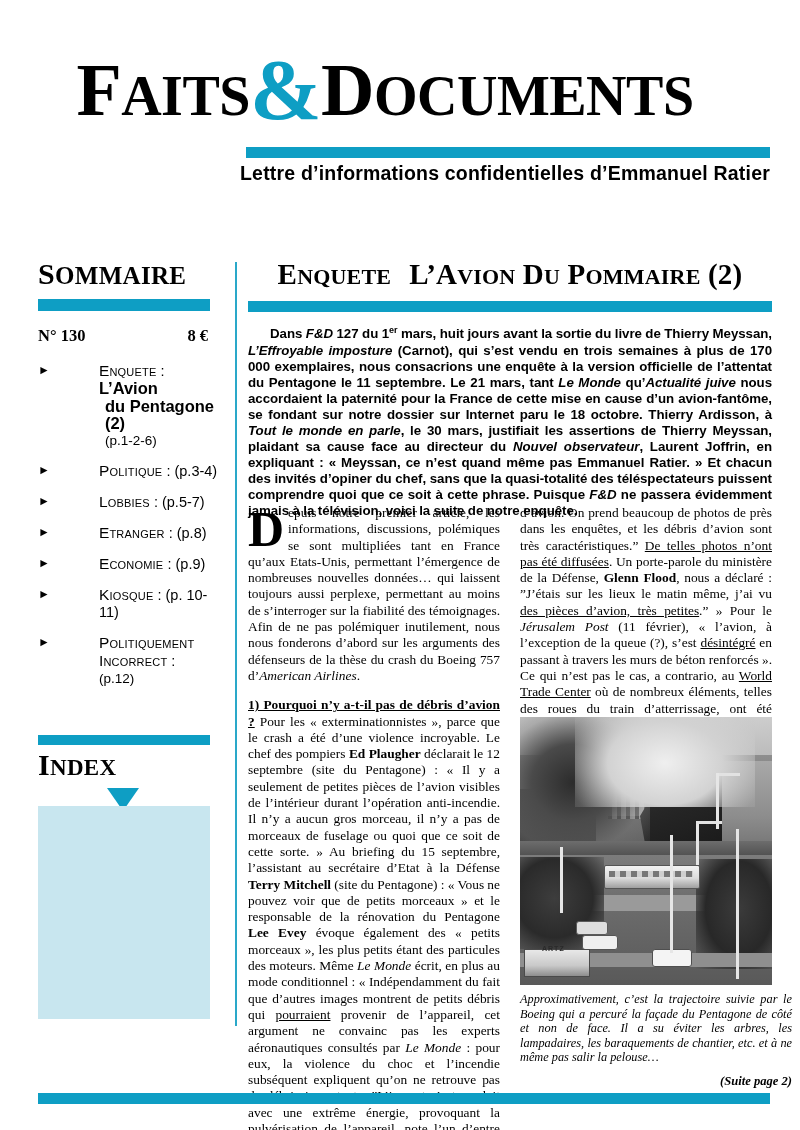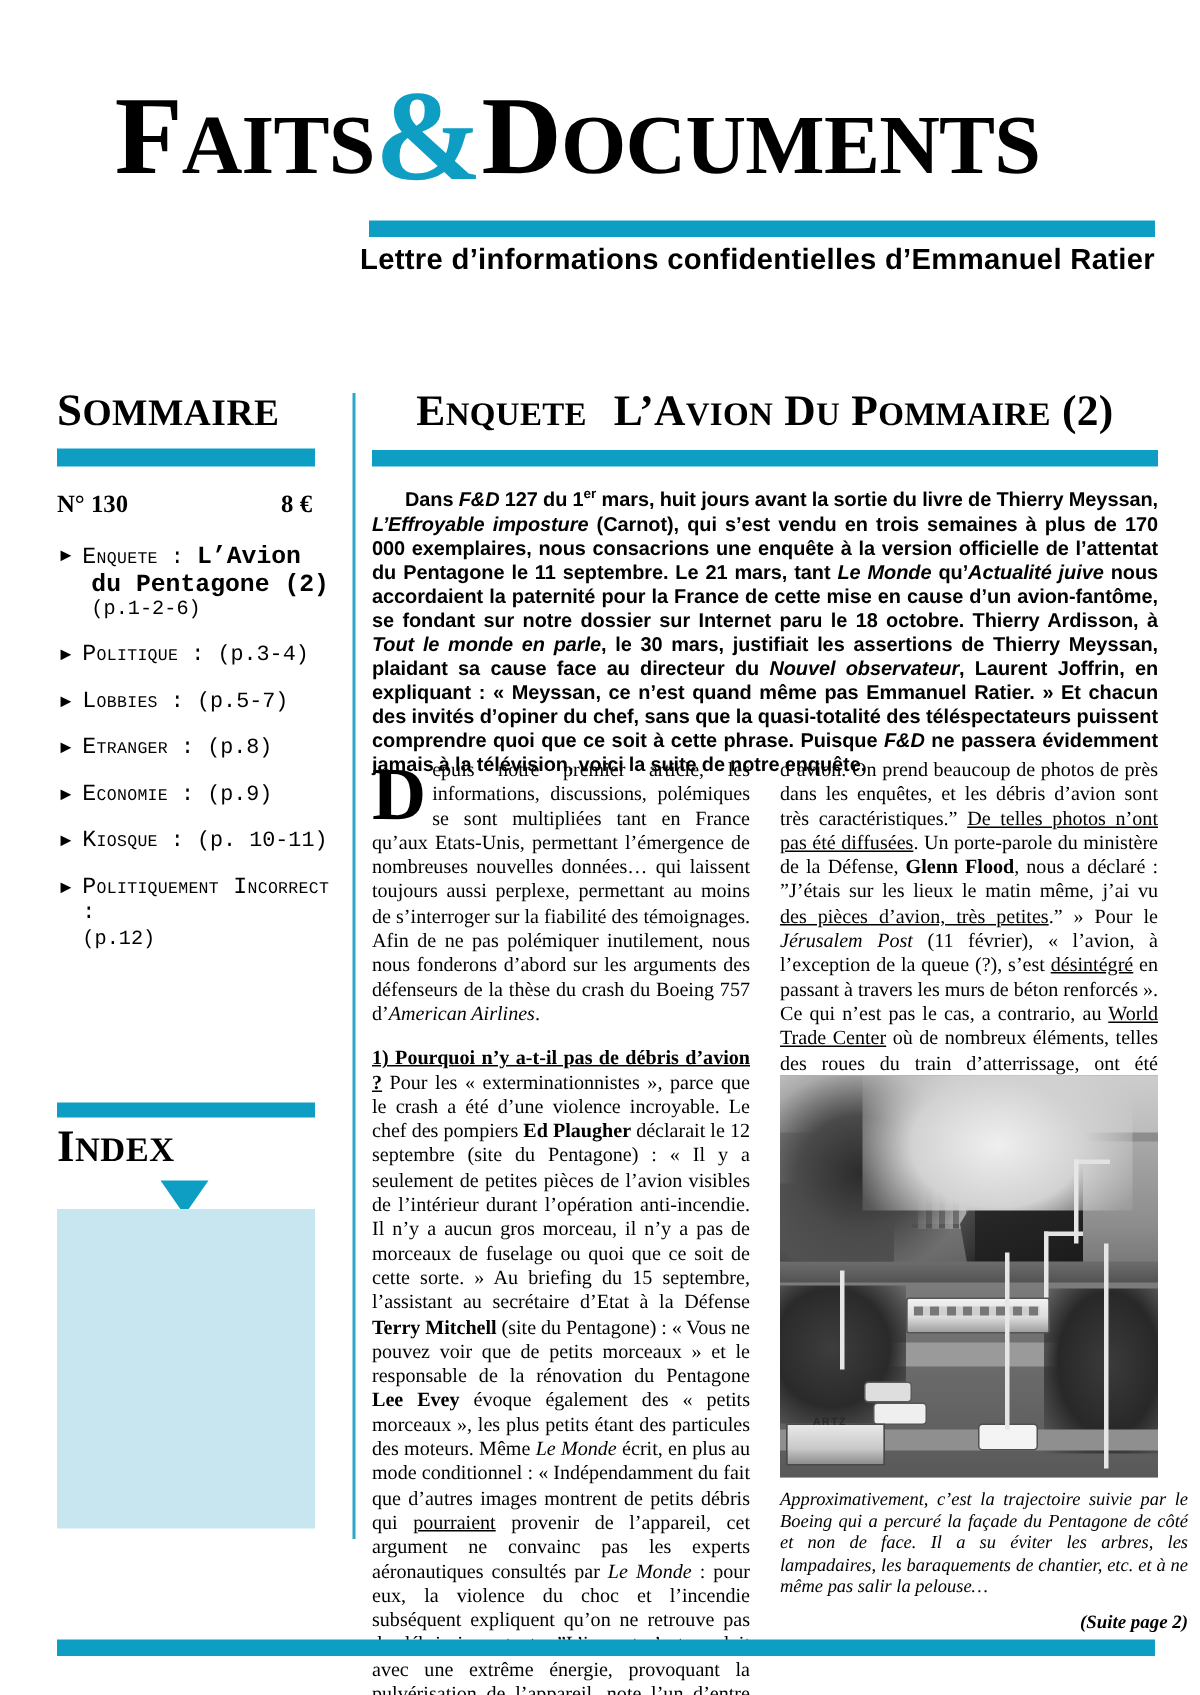--- a/index.html
+++ b/index.html
@@ -118,23 +118,24 @@
     line-height: 16.5px;
   }
   .toc-bullet {
     color: #000;
     font-size: 12px;
     line-height: 17px;
     margin-right: 5px;
     flex: 0 0 auto;
   }
   .toc-text {
-    font-family: Liberation Mono, monospace;
+    font-family: Liberation Sans, sans-serif;
     font-size: 14.5px;
     line-height: 17px;
+    margin-left: 44px;
   }
   .toc-cat {
     font-variant: small-caps;
     font-size: 15.5px;
     letter-spacing: 0.2px;
   }
   .toc-strong {
     font-weight: bold;
     font-size: 16.5px;
   }

